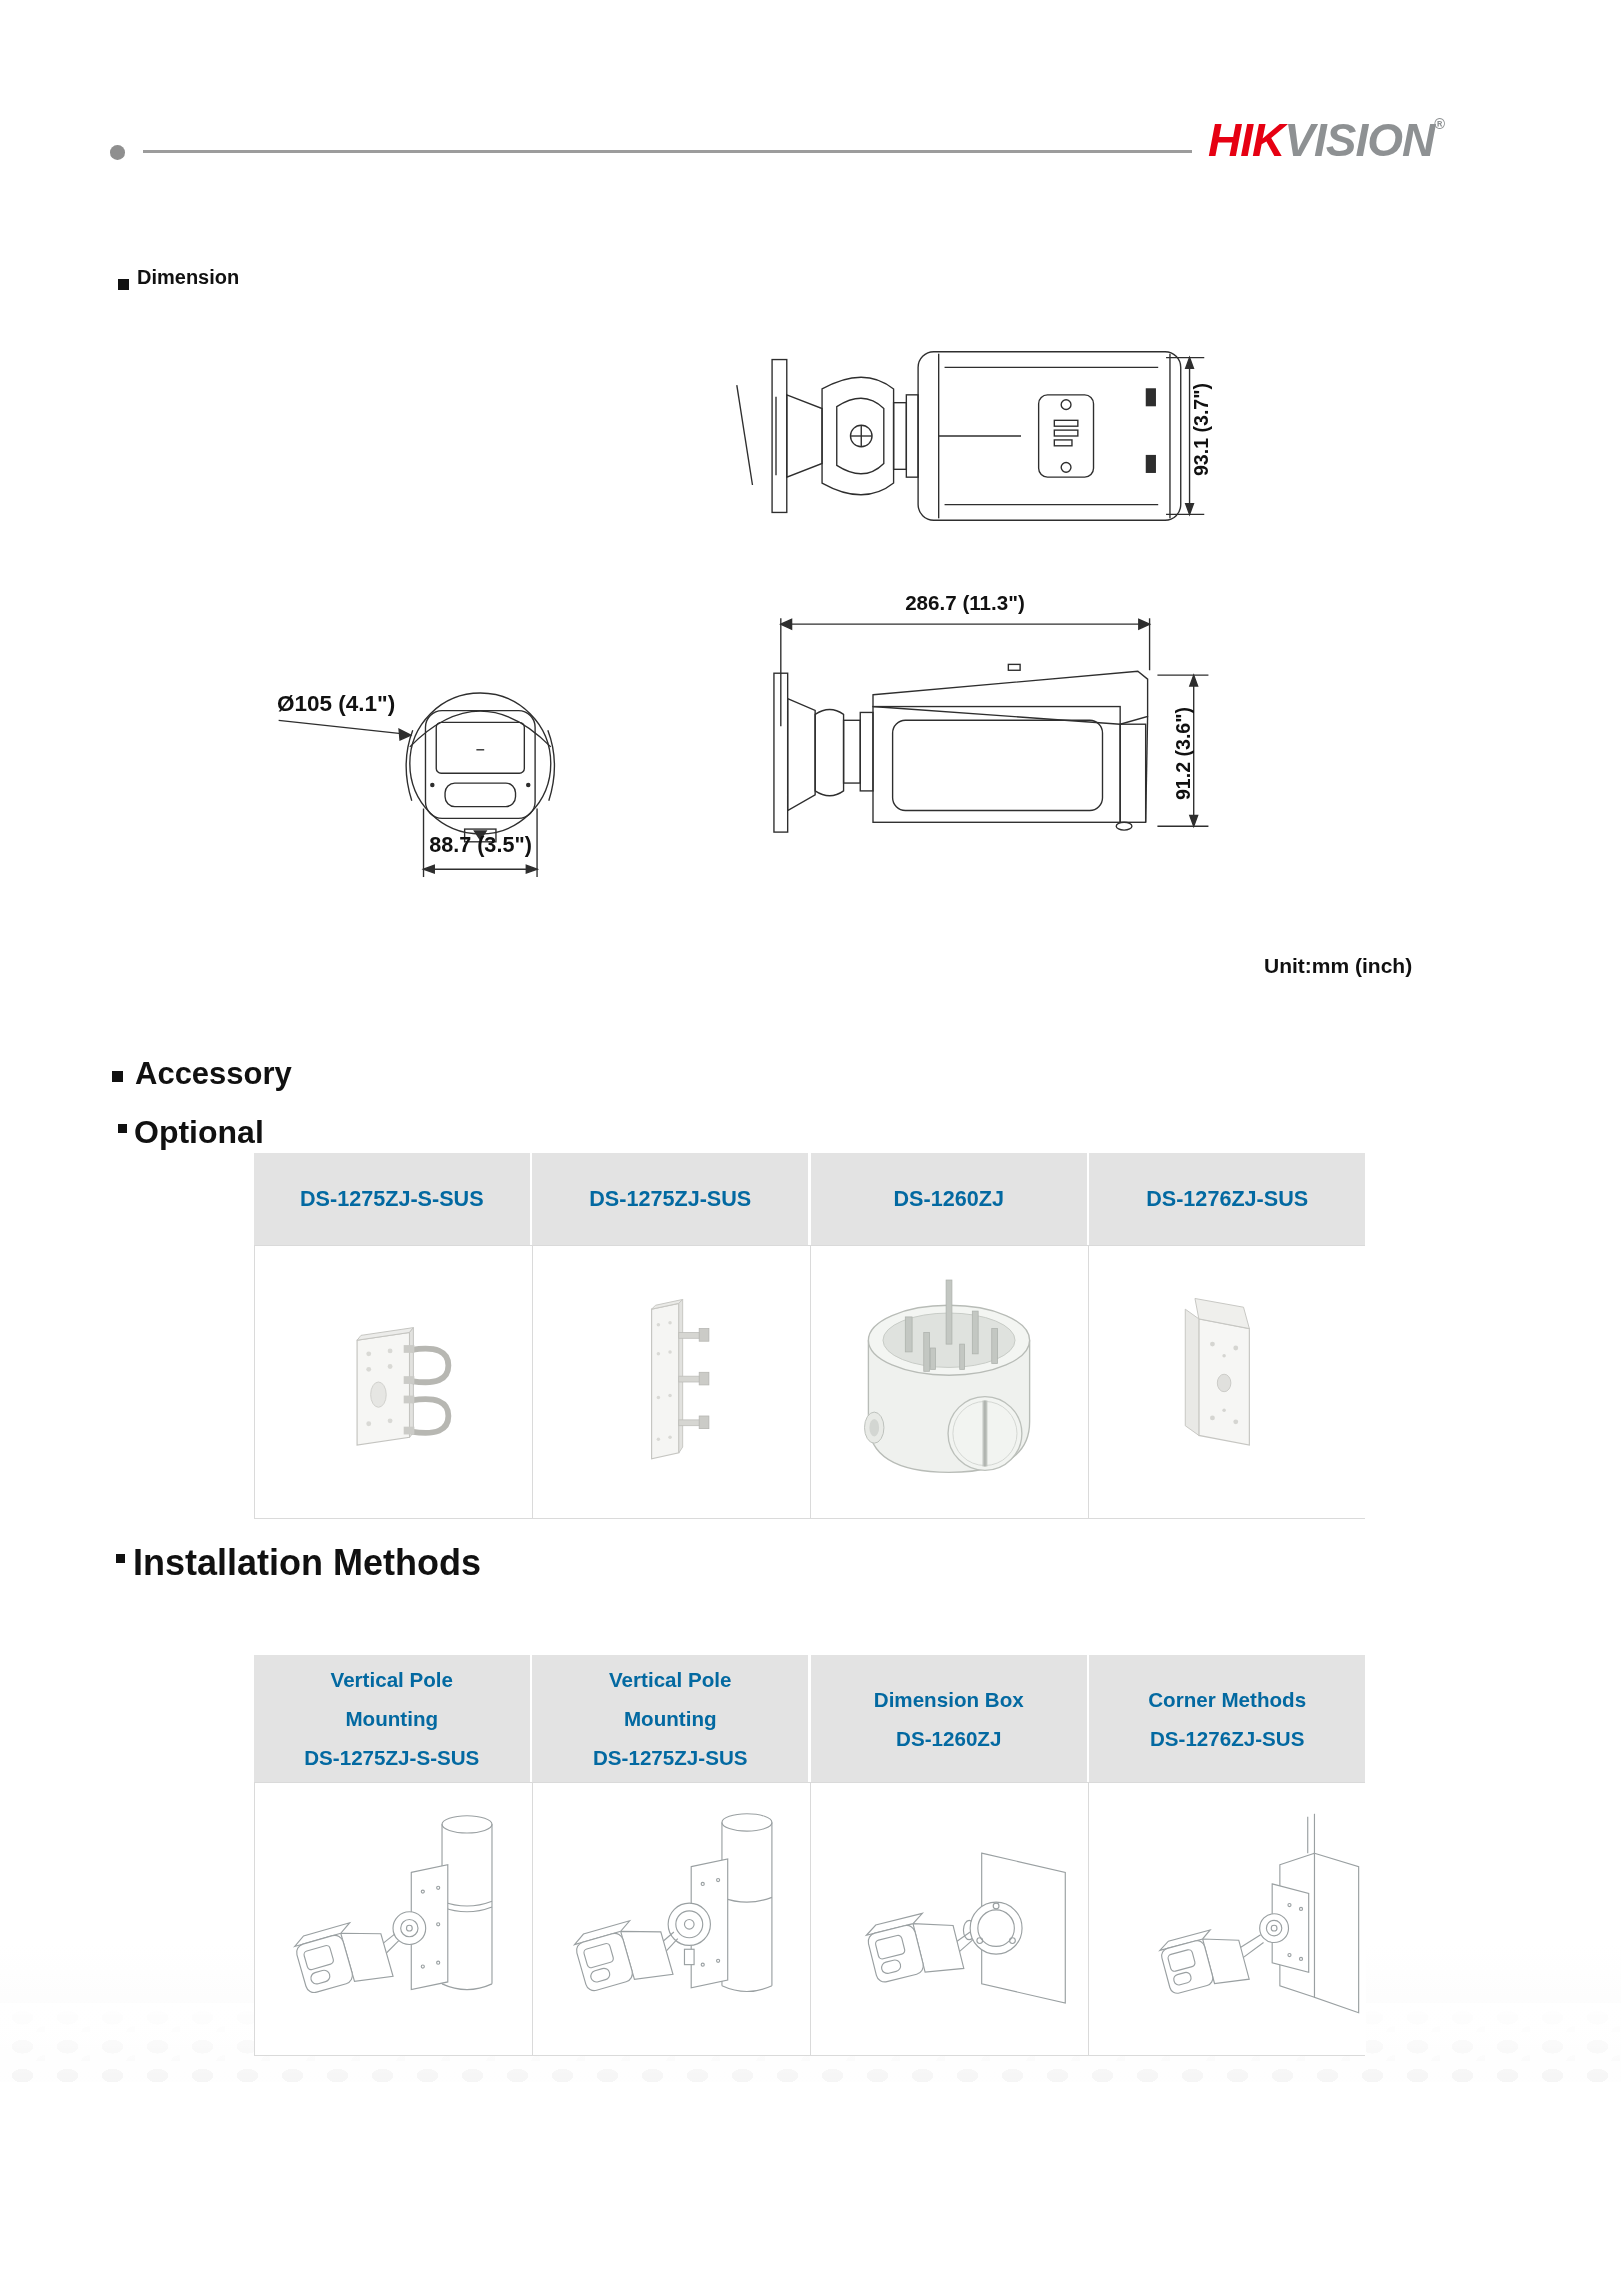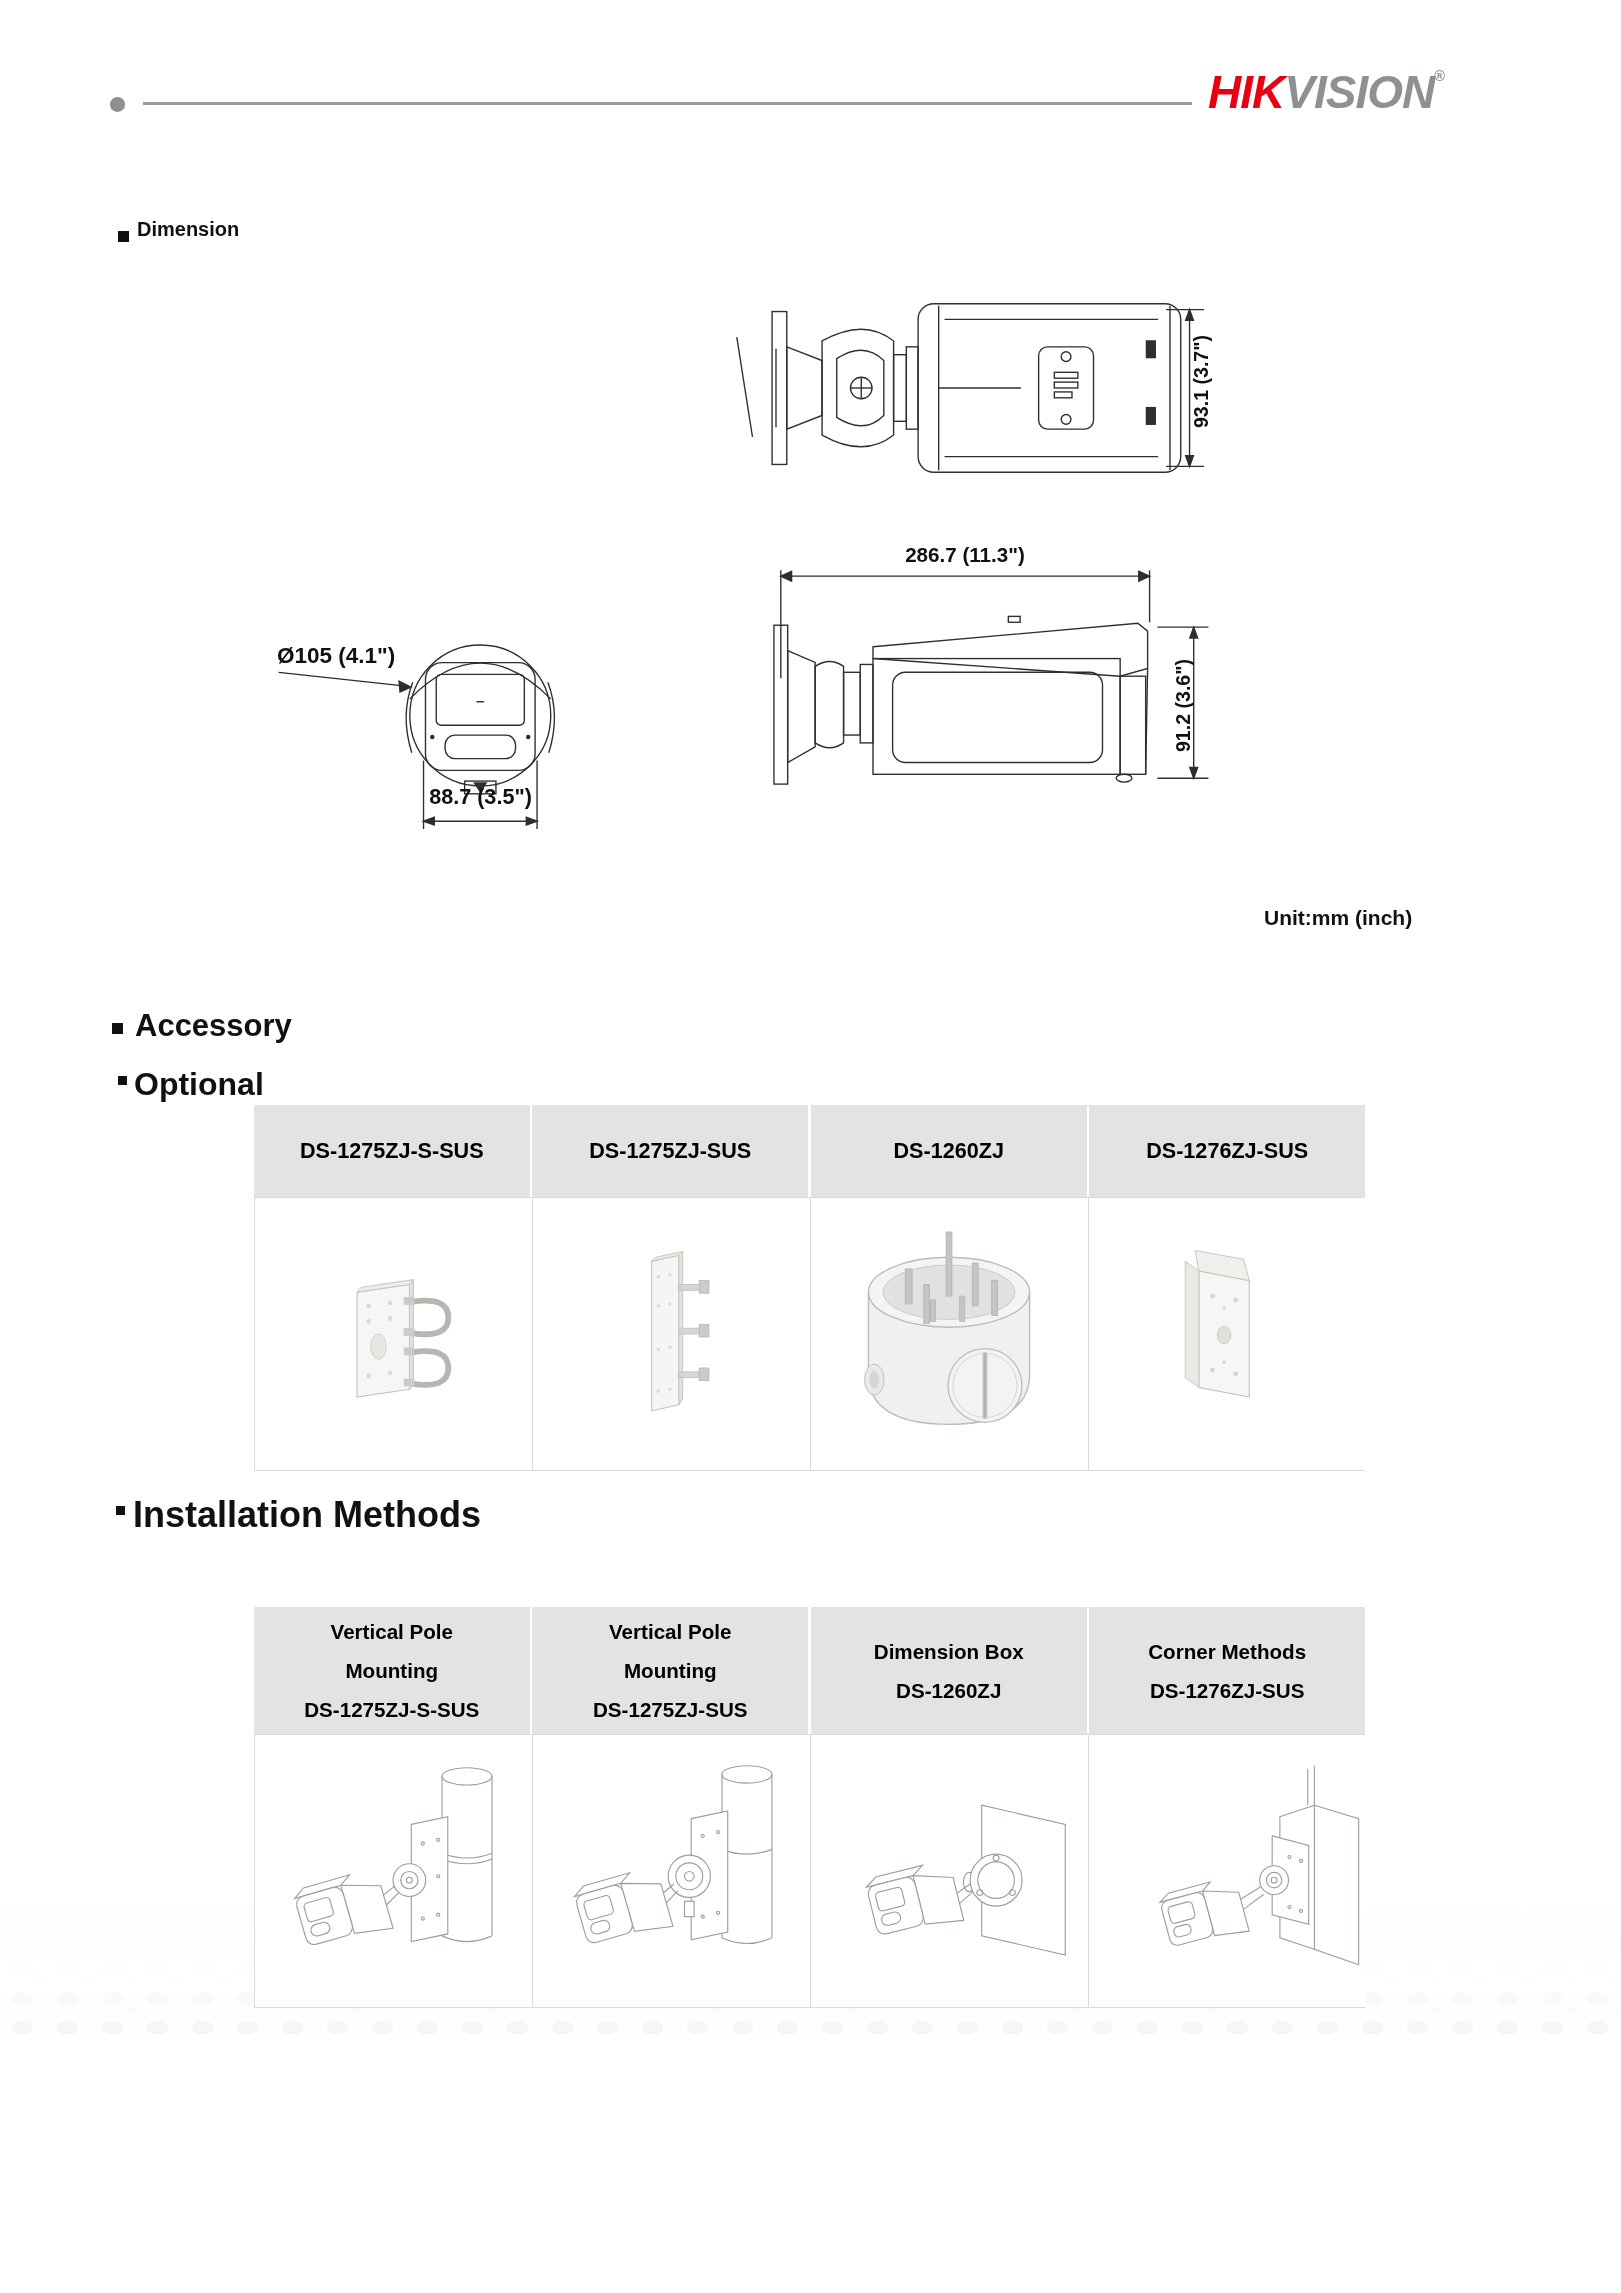--- a/index.html
+++ b/index.html
@@ -1,17 +1,17 @@
 <!DOCTYPE html>
 <html><head>
 <meta charset="utf-8">
 <style>
   html,body{margin:0;padding:0;background:#ffffff;}
   body{font-family:"Liberation Sans", sans-serif; color:#111;}
-  .page{position:relative;width:1621px;height:2034px;background:#ffffff;overflow:hidden;}
+  .page{position:relative;width:1621px;height:2034px;background:#ffffff;overflow:hidden;margin-top:48px;}
   .abs{position:absolute;}
 
   
   .hdr-dot{left:110px;top:97px;width:14.7px;height:14.7px;border-radius:50%;background:#8f8f8f;}
   .hdr-line{left:143px;top:102px;width:1049px;height:2.9px;background:#9c9c9c;}
   .logo{left:1208px;top:65px;font-size:46px;font-weight:bold;font-style:italic;letter-spacing:-1px;white-space:nowrap;}
   .logo .hik{color:#e60012;}
   .logo .vision{color:#8e9193;}
   .logo .reg{font-size:14.7px;font-style:normal;color:#8e9193;vertical-align:27.4px;letter-spacing:0;}
 
@@ -20,21 +20,21 @@
   .h1{font-weight:bold;color:#111;white-space:nowrap;}
 
   
   .dimlab{font-weight:bold;font-size:19.6px;color:#111;white-space:nowrap;}
   .rot{transform:rotate(-90deg);transform-origin:center center;text-align:center;}
   .ctr{text-align:center;}
 
   
   .tbl{left:254px;width:1111px;}
   .tbl-head{display:flex;gap:2.9px;}
-  .tbl-head .cell{flex:1;background:#e3e3e3;display:flex;flex-direction:column;align-items:center;justify-content:center;font-weight:bold;color:#000000;}
+  .tbl-head .cell{flex:1;background:#e3e3e3;display:flex;flex-direction:column;align-items:center;justify-content:center;font-weight:bold;color:#0369a1;}
   .acc-head .cell{height:92px;font-size:21.6px;}
   .ins-head .cell{height:127px;font-size:20.6px;line-height:39px;}
   .tbl-imgs{display:flex;border:1px solid #dadada;background:#fff;}
   .tbl-imgs .icell{flex:1;height:272px;display:flex;align-items:center;justify-content:center;border-right:1px solid #dadada;background:#fff;}
   .tbl-imgs .icell:last-child{border-right:none;}
 
   
   .bottom-grad{left:0;top:1897px;width:1621px;height:397px;background:linear-gradient(to bottom,#ffffff,#f0f0f0);}
   .halftone{left:0;top:1955px;width:1621px;height:338px;
     background-image:

